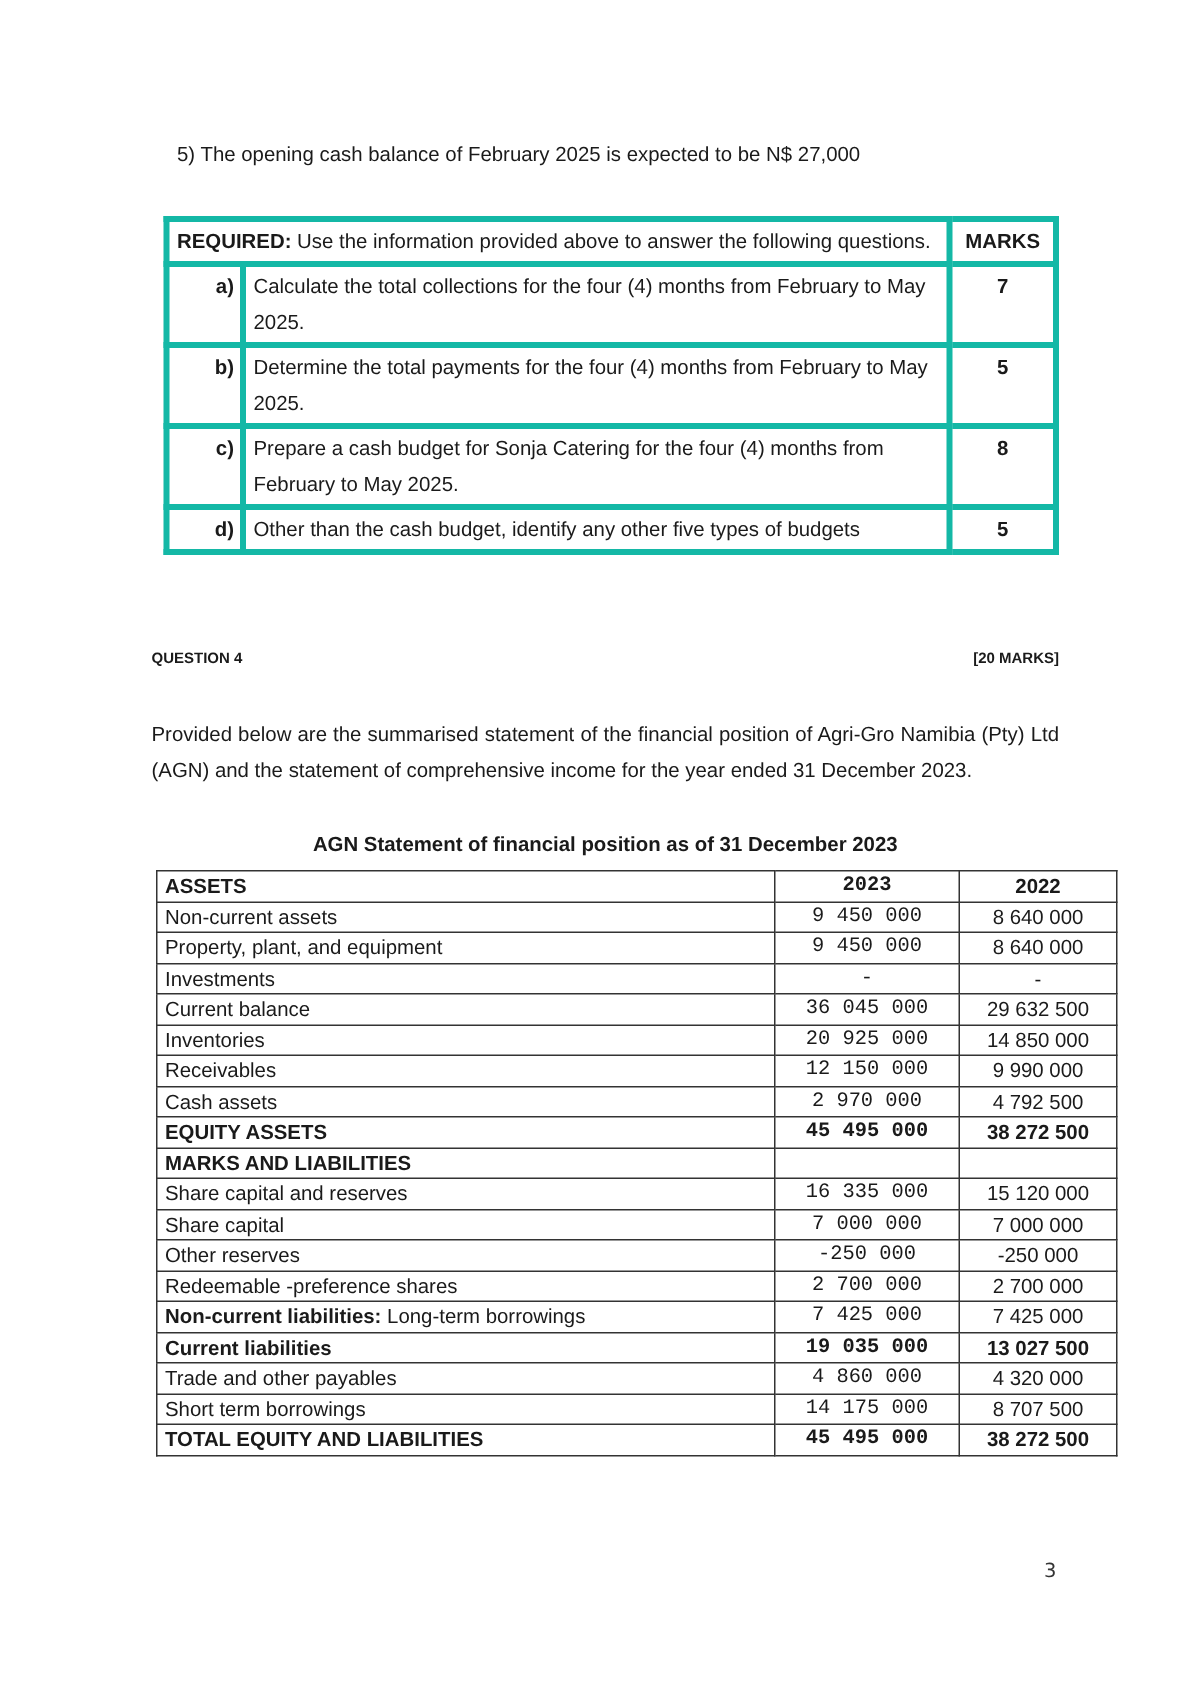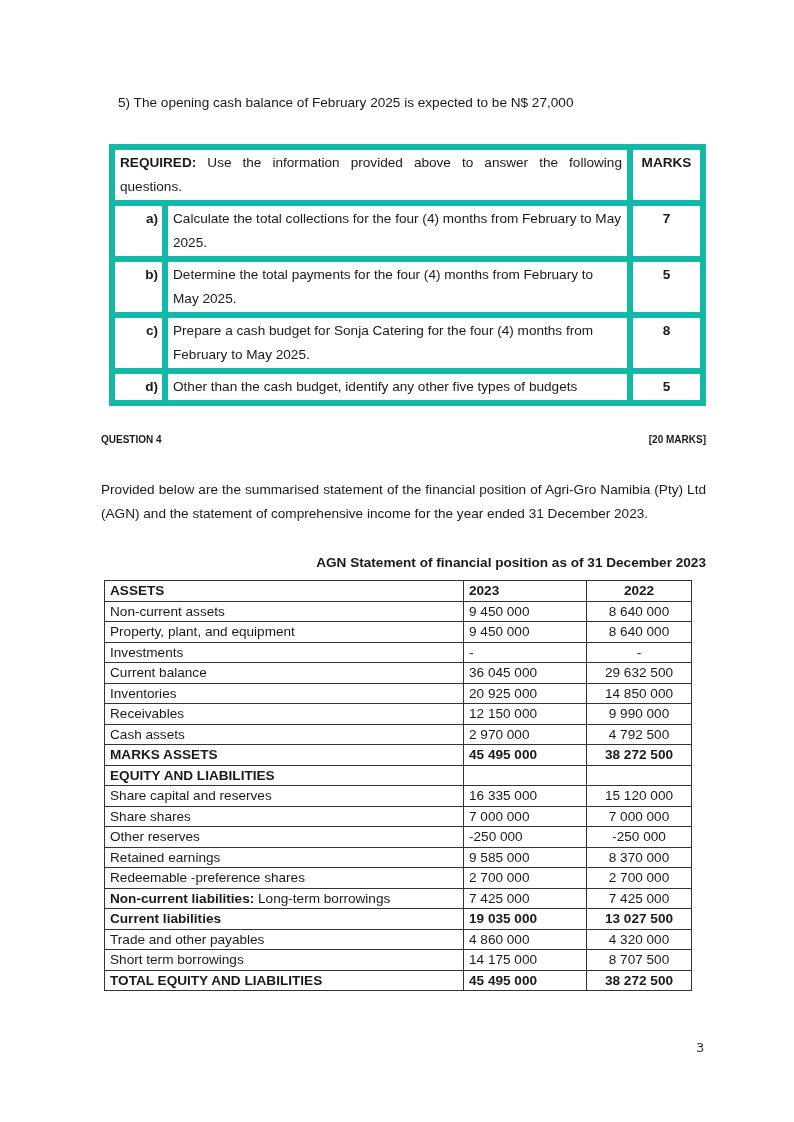--- a/index.html
+++ b/index.html
@@ -1,31 +1,31 @@
 <!DOCTYPE html>
 <html><head>
 <meta charset="utf-8">
 <style>
   html, body { margin:0; padding:0; background:#fff; }
   body { width:794px; height:1122px; position:relative; font-family:"Liberation Sans", sans-serif; color:#1a1a1a; overflow:hidden; }
   .abs { position:absolute; }
   .note { left:118px; top:95px; font-size:13.6px; }
   table { border-collapse:collapse; }
   .req { position:absolute; left:109px; top:144px; width:597px; font-size:13.6px; }
-  .req td { border:6px solid #14b8a6; vertical-align:top; line-height:24px; padding:1px 5px; }
+  .req td { border:4px solid #14b8a6; vertical-align:top; line-height:24px; padding:1px 5px; }
   .req .lbl { width:38px; text-align:right; font-weight:bold; padding-right:4px; }
   .req .mk { width:57px; text-align:center; font-weight:bold; }
   .req .head { text-align:justify; }
   .q4 { left:101px; top:434px; width:605px; font-size:10px; font-weight:bold; }
   .q4 .right { float:right; }
   .intro { left:101px; top:478px; width:605px; font-size:13.6px; line-height:24px; text-align:justify; }
-  .ttl { left:101px; top:555px; width:605px; text-align:right; font-size:13.6px; font-weight:bold; }
-  .fin { position:absolute; left:104px; top:580px; width:588px; font-size:13.6px; }
+  .ttl { left:101px; top:555px; width:605px; text-align:center; font-size:13.6px; font-weight:bold; }
+  .fin { position:absolute; left:104px; top:580px; width:641px; font-size:13.6px; }
   .fin td { border:1px solid #333; padding:0 5px; height:19.5px; line-height:19px; }
-  .fin td.n { text-align:left; width:112px; }
+  .fin td.n { text-align:center; width:112px;font-family:Liberation Mono, monospace; }
   .fin td.n2 { text-align:center; width:94px; }
   .fin tr.b td { font-weight:bold; }
   .pg { left:696px; top:1040px; font-size:13px; font-family:"DejaVu Sans", sans-serif; color:#333; }
 </style>
 </head>
 <body>
 
 <div class="abs note">5)  The opening cash balance of February 2025 is expected to be N$ 27,000</div>
 
 <table class="req">
@@ -100,48 +100,43 @@
         <td><span>Receivables</span></td>
         <td class="n">12 150 000</td>
         <td class="n2">9 990 000</td>
       </tr>
       <tr>
         <td><span>Cash assets</span></td>
         <td class="n">2 970 000</td>
         <td class="n2">4 792 500</td>
       </tr>
       <tr class="b">
-        <td><span>MARKS ASSETS</span></td>
+        <td><span>EQUITY ASSETS</span></td>
         <td class="n">45 495 000</td>
         <td class="n2">38 272 500</td>
       </tr>
       <tr class="b">
-        <td><span>EQUITY AND LIABILITIES</span></td>
+        <td><span>MARKS AND LIABILITIES</span></td>
         <td class="n"></td>
         <td class="n2"></td>
       </tr>
       <tr>
         <td><span>Share capital and reserves</span></td>
         <td class="n">16 335 000</td>
         <td class="n2">15 120 000</td>
       </tr>
       <tr>
-        <td><span>Share shares</span></td>
+        <td><span>Share capital</span></td>
         <td class="n">7 000 000</td>
         <td class="n2">7 000 000</td>
       </tr>
       <tr>
         <td><span>Other reserves</span></td>
         <td class="n">-250 000</td>
         <td class="n2">-250 000</td>
-      </tr>
-      <tr>
-        <td><span>Retained earnings</span></td>
-        <td class="n">9 585 000</td>
-        <td class="n2">8 370 000</td>
       </tr>
       <tr>
         <td><span>Redeemable -preference shares</span></td>
         <td class="n">2 700 000</td>
         <td class="n2">2 700 000</td>
       </tr>
       <tr>
         <td><b>Non-current liabilities:</b><span> Long-term borrowings</span></td>
         <td class="n">7 425 000</td>
         <td class="n2">7 425 000</td>

